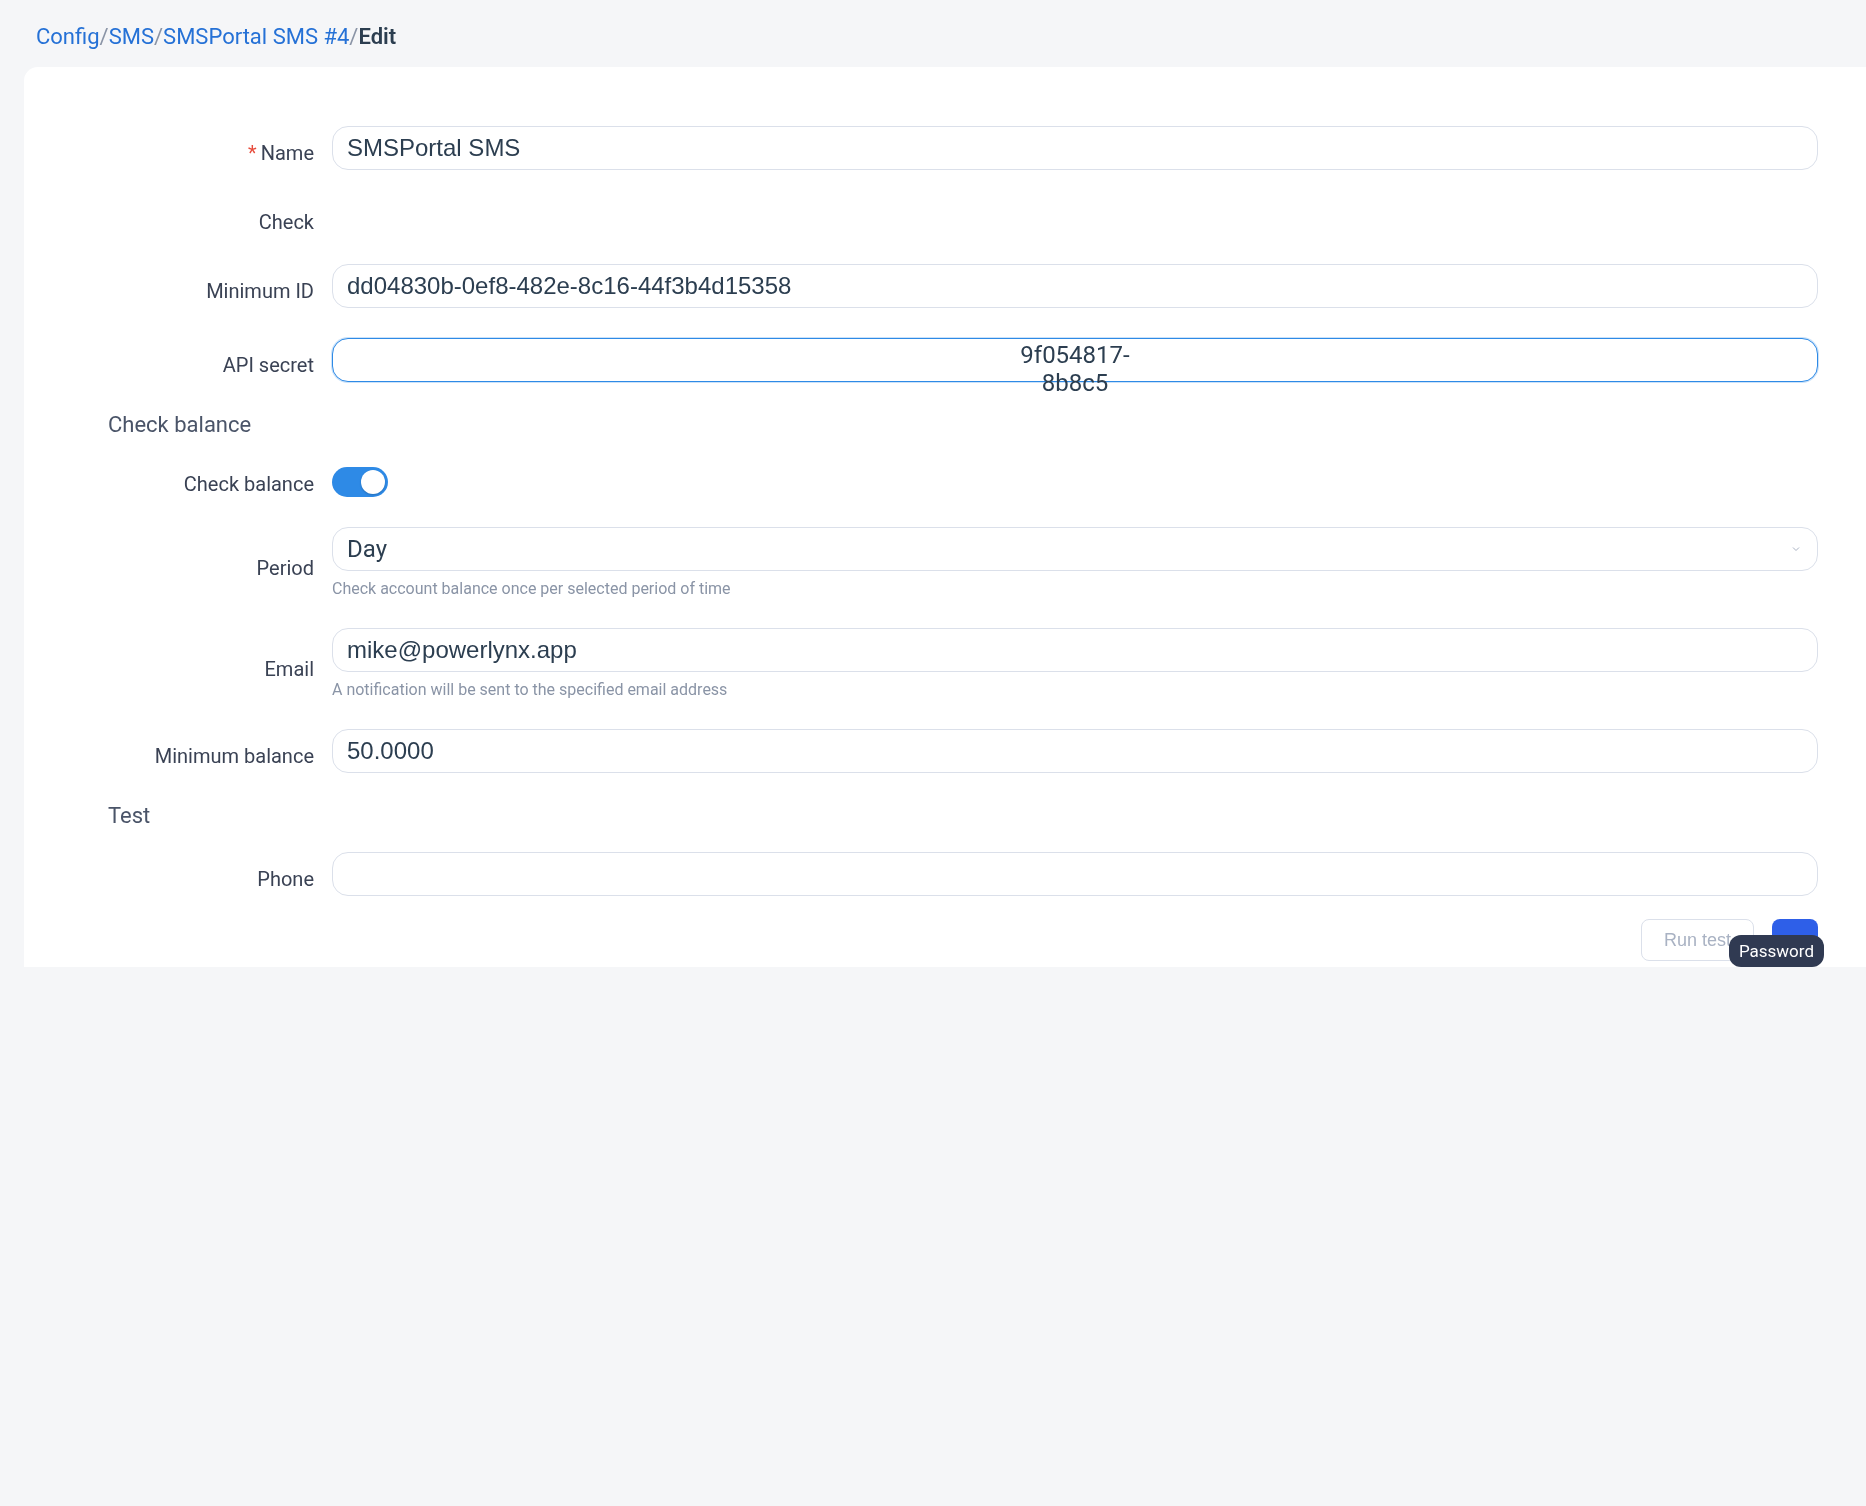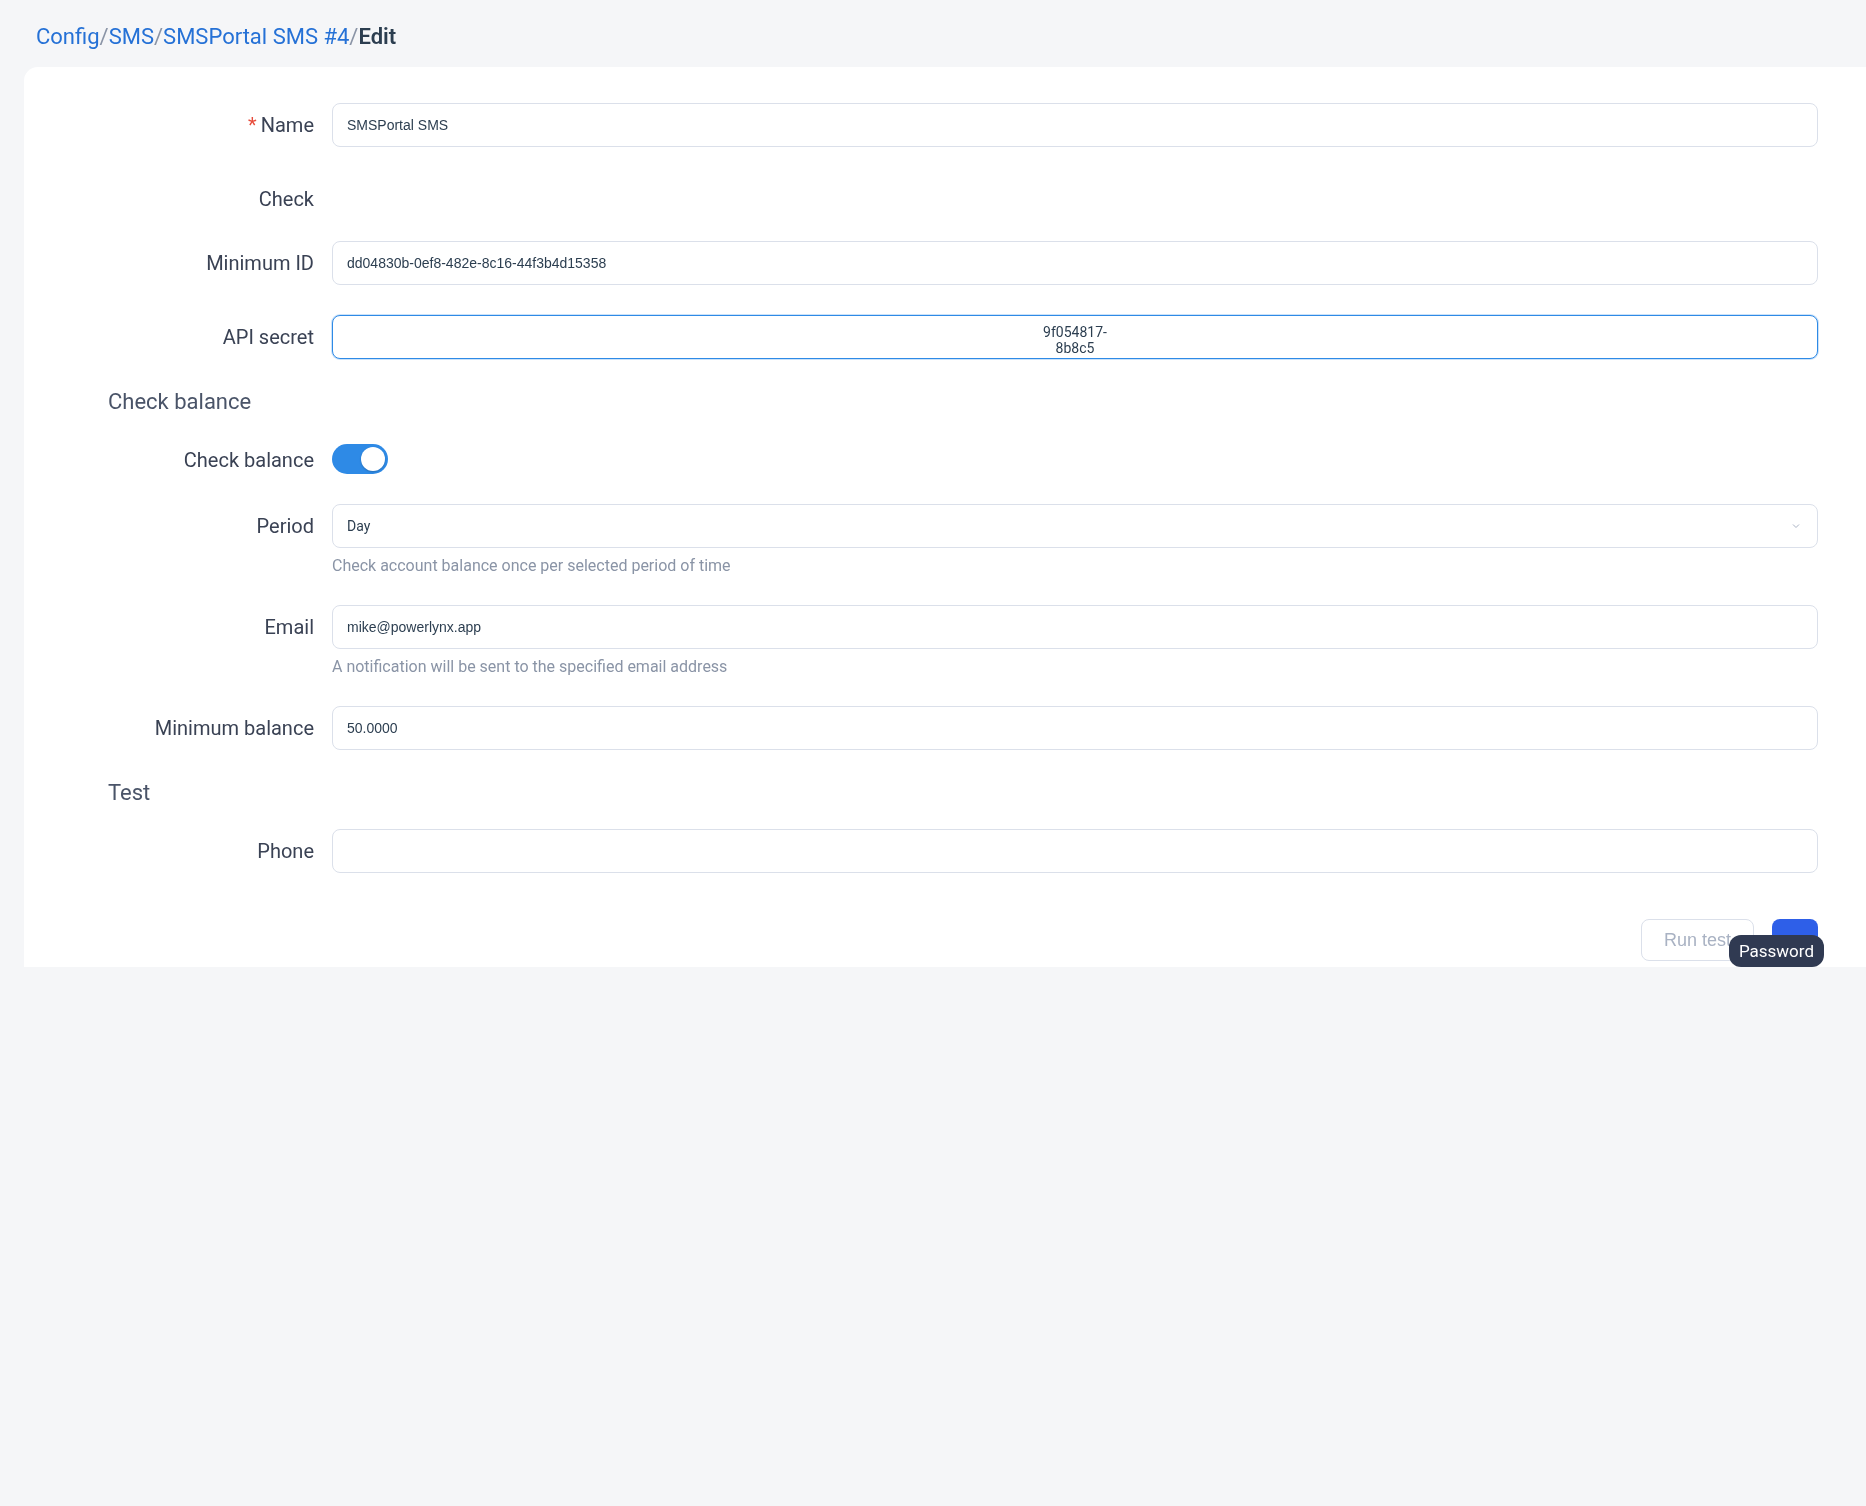--- a/index.html
+++ b/index.html
@@ -23,41 +23,42 @@
     .card {
       background: #fff;
       margin: 0 0 0 24px;
       border-radius: 14px 0 0 0;
       padding: 36px 48px 36px 48px;
       min-height: 900px;
       position: relative;
     }
     .form-row {
       display: flex;
-      align-items: flex-start;
+      align-items: center;
       margin-bottom: 30px;
+      margin-top: 23px;
     }
     .form-label {
       width: 260px;
       min-width: 260px;
       text-align: right;
       padding-right: 18px;
       padding-top: 10px;
       color: #3a4254;
       font-size: 20px;
     }
     .req { color: #e74c3c; margin-right: 4px;}
     .form-control-wrap { flex: 1; display: flex; flex-direction: column; }
     .input, .select {
       width: 100%;
       height: 44px;
       border: 1px solid #dbe0ea;
-      border-radius: 8px;
-      padding: 8px 14px;
-      font-size: 14px;
+      border-radius: 16px;
+      padding: 2px 14px;
+      font-size: 24px;
       background: #fff;
       color: #2c3e50;
       outline: none;
     }
     .input.focused { border-color: #2e8ae6; box-shadow: 0 0 0 1px rgba(46,138,230,0.25); }
     .select {
       display: flex;
       align-items: center;
       justify-content: space-between;
       cursor: pointer;

